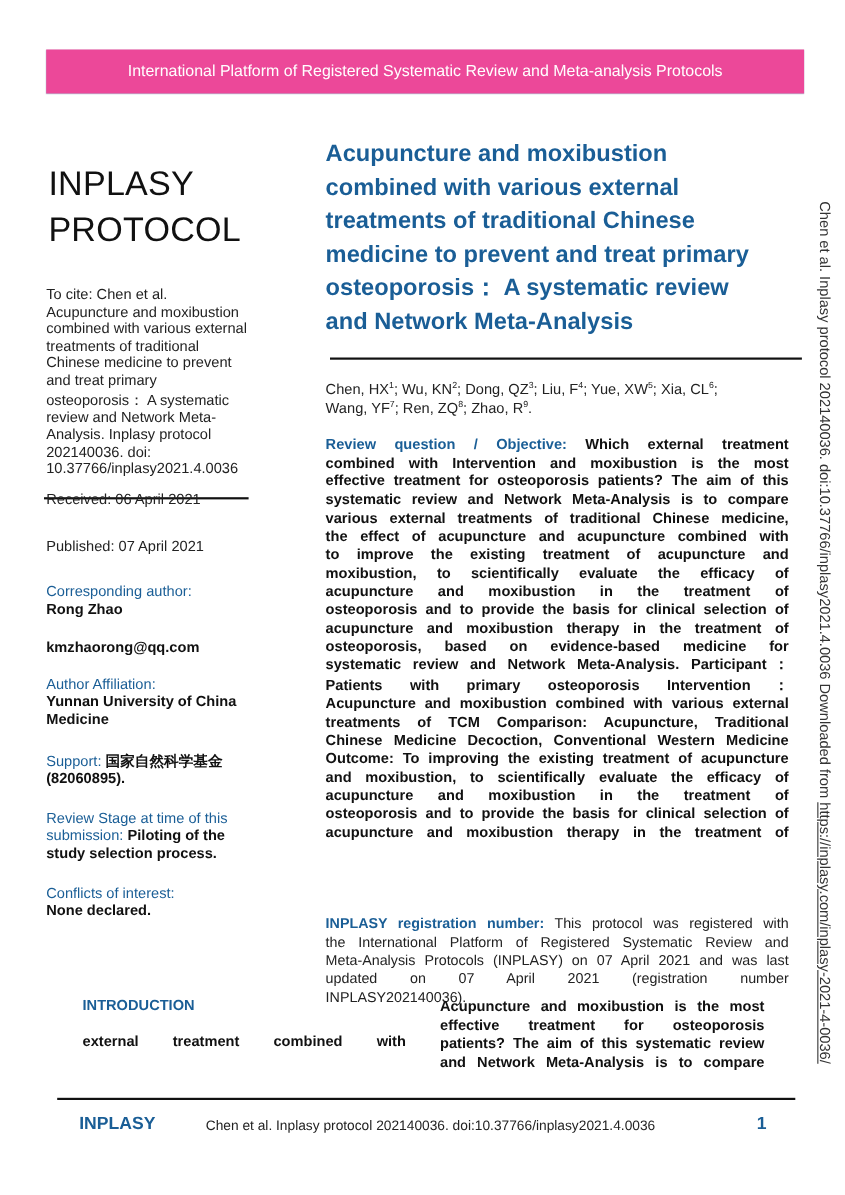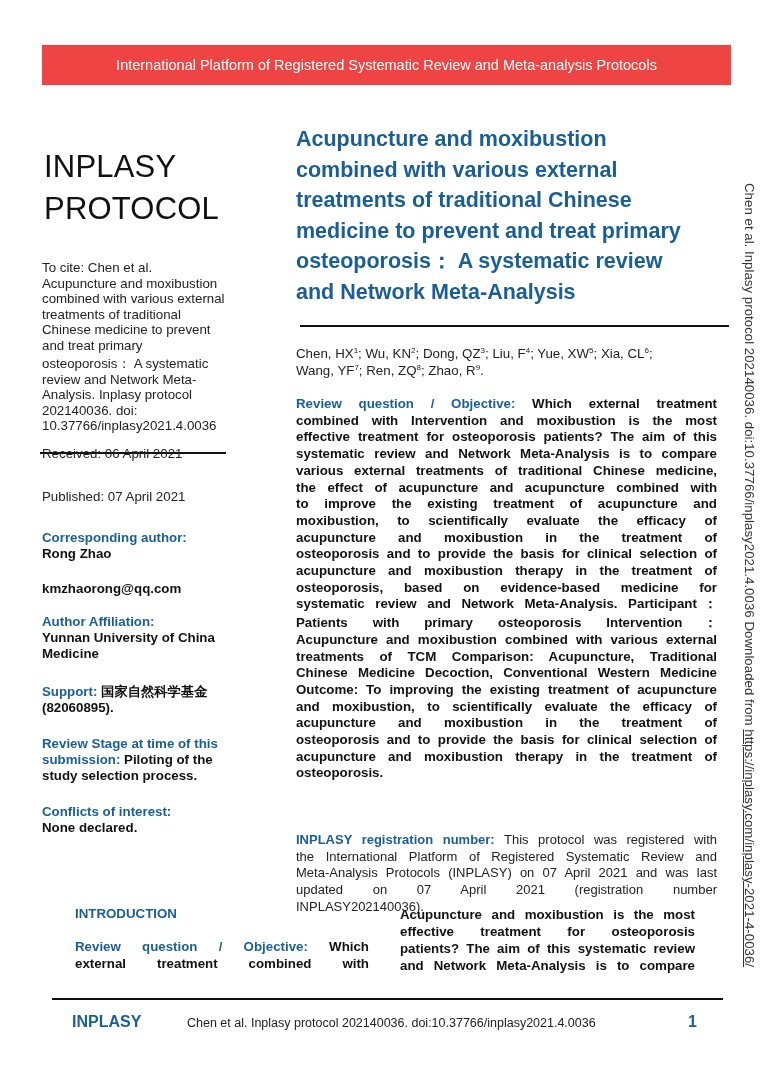--- a/index.html
+++ b/index.html
@@ -1,30 +1,30 @@
 <!DOCTYPE html>
 <html><head>
   <meta charset="utf-8">
   <style>
     html, body { margin: 0; padding: 0; background: #ffffff; }
     body { width: 768px; height: 1086px; position: relative; overflow: hidden;
            font-family: "Liberation Sans", sans-serif; color: #1a1a1a; }
     .banner { position: absolute; left: 42px; top: 45px; width: 689px; height: 40px;
-              background: #ef4444; color: #ffffff; font-size: 14.5px;
+              background: #ec4899; color: #ffffff; font-size: 14.5px;
               display: flex; align-items: center; justify-content: center;
               box-shadow: 0 0 1px #9fb7cc; }
     .brand-title { position: absolute; left: 44px; top: 146px; font-size: 31px;
                    line-height: 42px; color: #111; font-weight: normal; letter-spacing: 0.2px; }
     .cite { position: absolute; left: 42px; top: 260px; width: 215px; font-size: 13.3px;
             line-height: 15.5px; color: #222; }
     .cite .line { display: block; white-space: nowrap; }
     .cite .gap { margin-top: 3px; }
     .left-rule { position: absolute; left: 40px; top: 452px; width: 186px; height: 2px; background: #111; }
     .meta { position: absolute; left: 42px; font-size: 13.3px; color: #222; line-height: 16px; }
-    .meta .label { color: #1a5e96; font-weight: bold; }
+    .meta .label { color: #1a5e96; font-weight: normal; }
     .meta .value { font-weight: bold; color: #111; }
     .meta .line { display: block; white-space: nowrap; }
     .title { position: absolute; left: 296px; top: 124px; width: 440px; color: #1a5e96;
              font-weight: bold; font-size: 21.5px; line-height: 30.5px; }
     .title .line { display: block; white-space: nowrap; }
     .right-rule { position: absolute; left: 300px; top: 325px; width: 429px; height: 2px; background: #111; }
     .authors { position: absolute; left: 296px; top: 345px; width: 430px; font-size: 13.3px;
                line-height: 17px; color: #222; }
     .authors sup { font-size: 8px; vertical-align: super; line-height: 0; }
     .abstract { position: absolute; left: 296px; top: 396px; width: 421px; font-size: 13.3px;
@@ -152,35 +152,33 @@
   <span class="line">systematic review and Network Meta-Analysis. Participant：</span>
   <span class="line" style="margin-top:2px;">Patients with primary osteoporosis Intervention：</span>
   <span class="line">Acupuncture and moxibustion combined with various external</span>
   <span class="line">treatments of TCM Comparison: Acupuncture, Traditional</span>
   <span class="line">Chinese Medicine Decoction, Conventional Western Medicine</span>
   <span class="line">Outcome: To improving the existing treatment of acupuncture</span>
   <span class="line">and moxibustion, to scientifically evaluate the efficacy of</span>
   <span class="line">acupuncture and moxibustion in the treatment of</span>
   <span class="line">osteoporosis and to provide the basis for clinical selection of</span>
   <span class="line">acupuncture and moxibustion therapy in the treatment of</span>
-  <span class="line last">osteoporosis.</span>
 </div>
 
 <div class="reg">
   <span class="line"><span class="label">INPLASY registration number:</span><span> This protocol was registered with</span></span>
   <span class="line">the International Platform of Registered Systematic Review and</span>
   <span class="line">Meta-Analysis Protocols (INPLASY) on 07 April 2021 and was last</span>
   <span class="line">updated on 07 April 2021 (registration number</span>
   <span class="line last">INPLASY202140036).</span>
 </div>
 
 <div class="intro-head">INTRODUCTION</div>
 
 <div class="intro-left">
-  <span class="line"><span class="label">Review question / Objective:</span><span> Which</span></span>
   <span class="line">external treatment combined with</span>
 </div>
 
 <div class="intro-right">
   <span class="line">Acupuncture and moxibustion is the most</span>
   <span class="line">effective treatment for osteoporosis</span>
   <span class="line">patients? The aim of this systematic review</span>
   <span class="line">and Network Meta-Analysis is to compare</span>
 </div>
 

